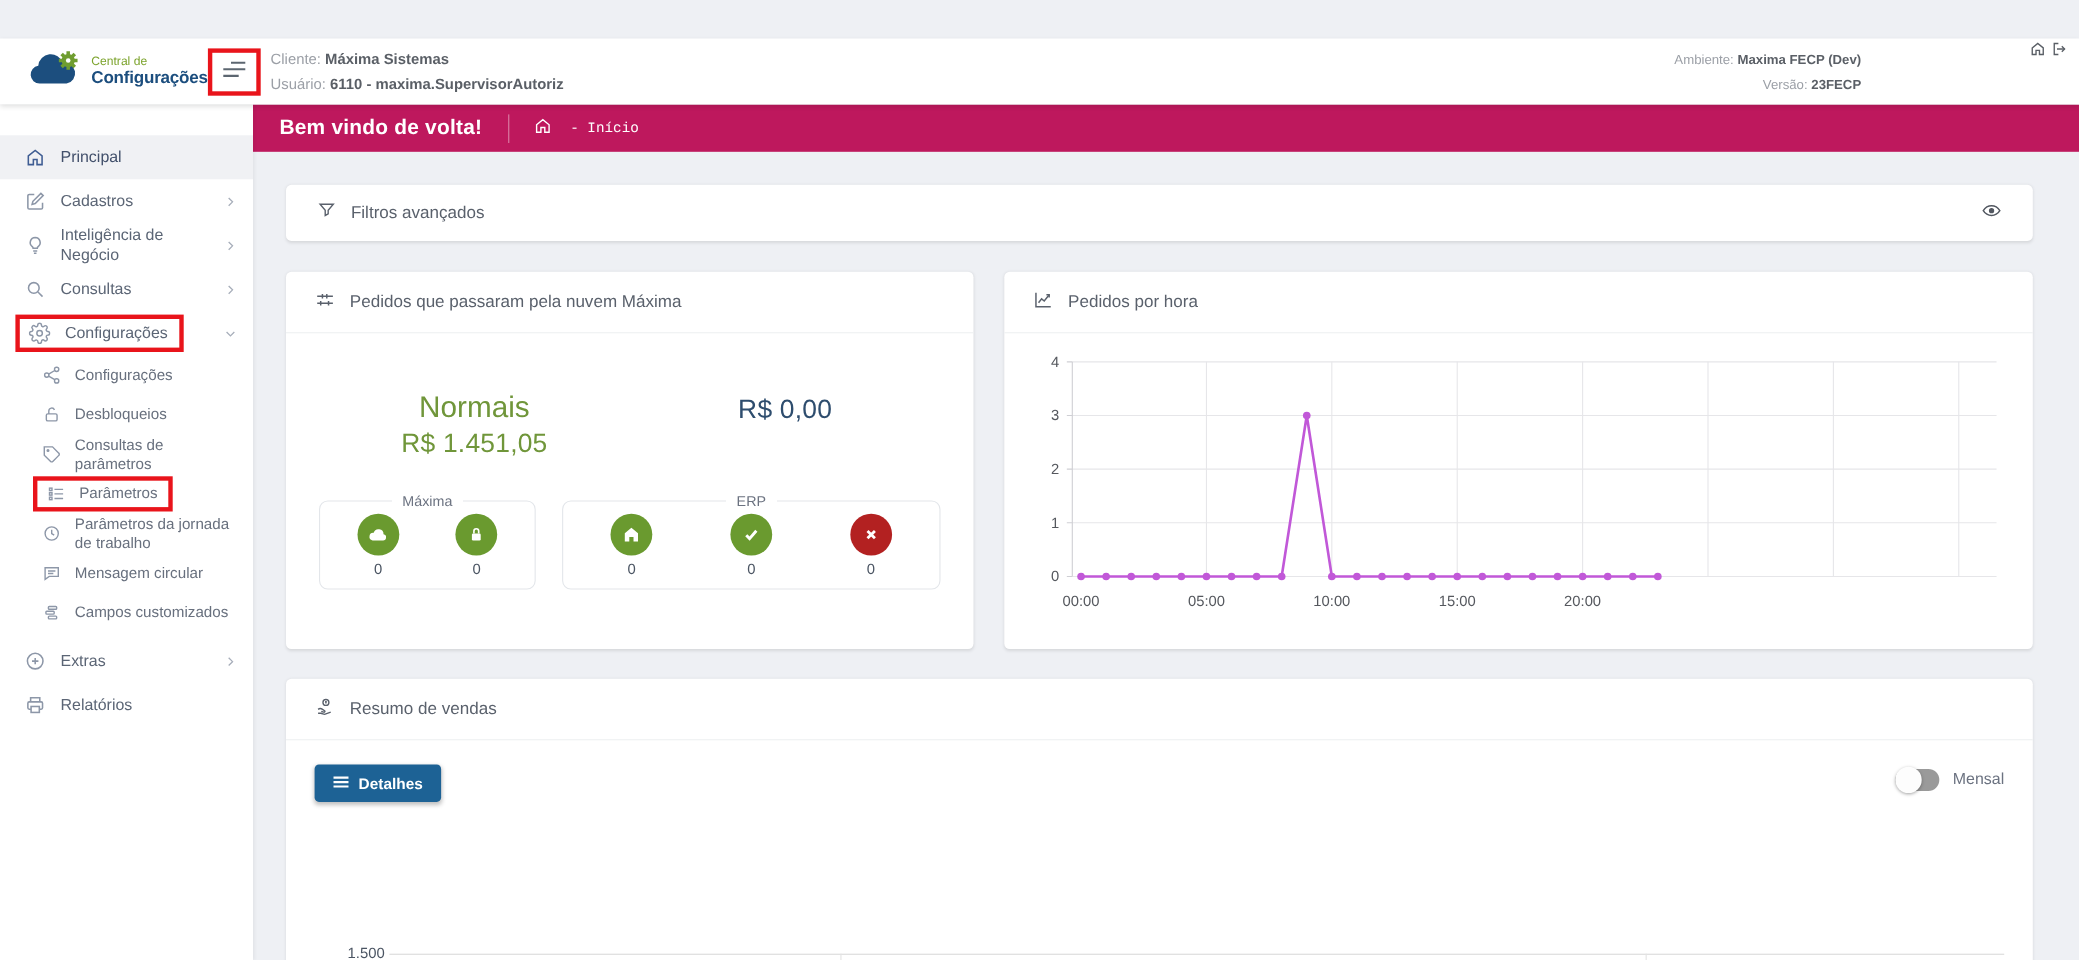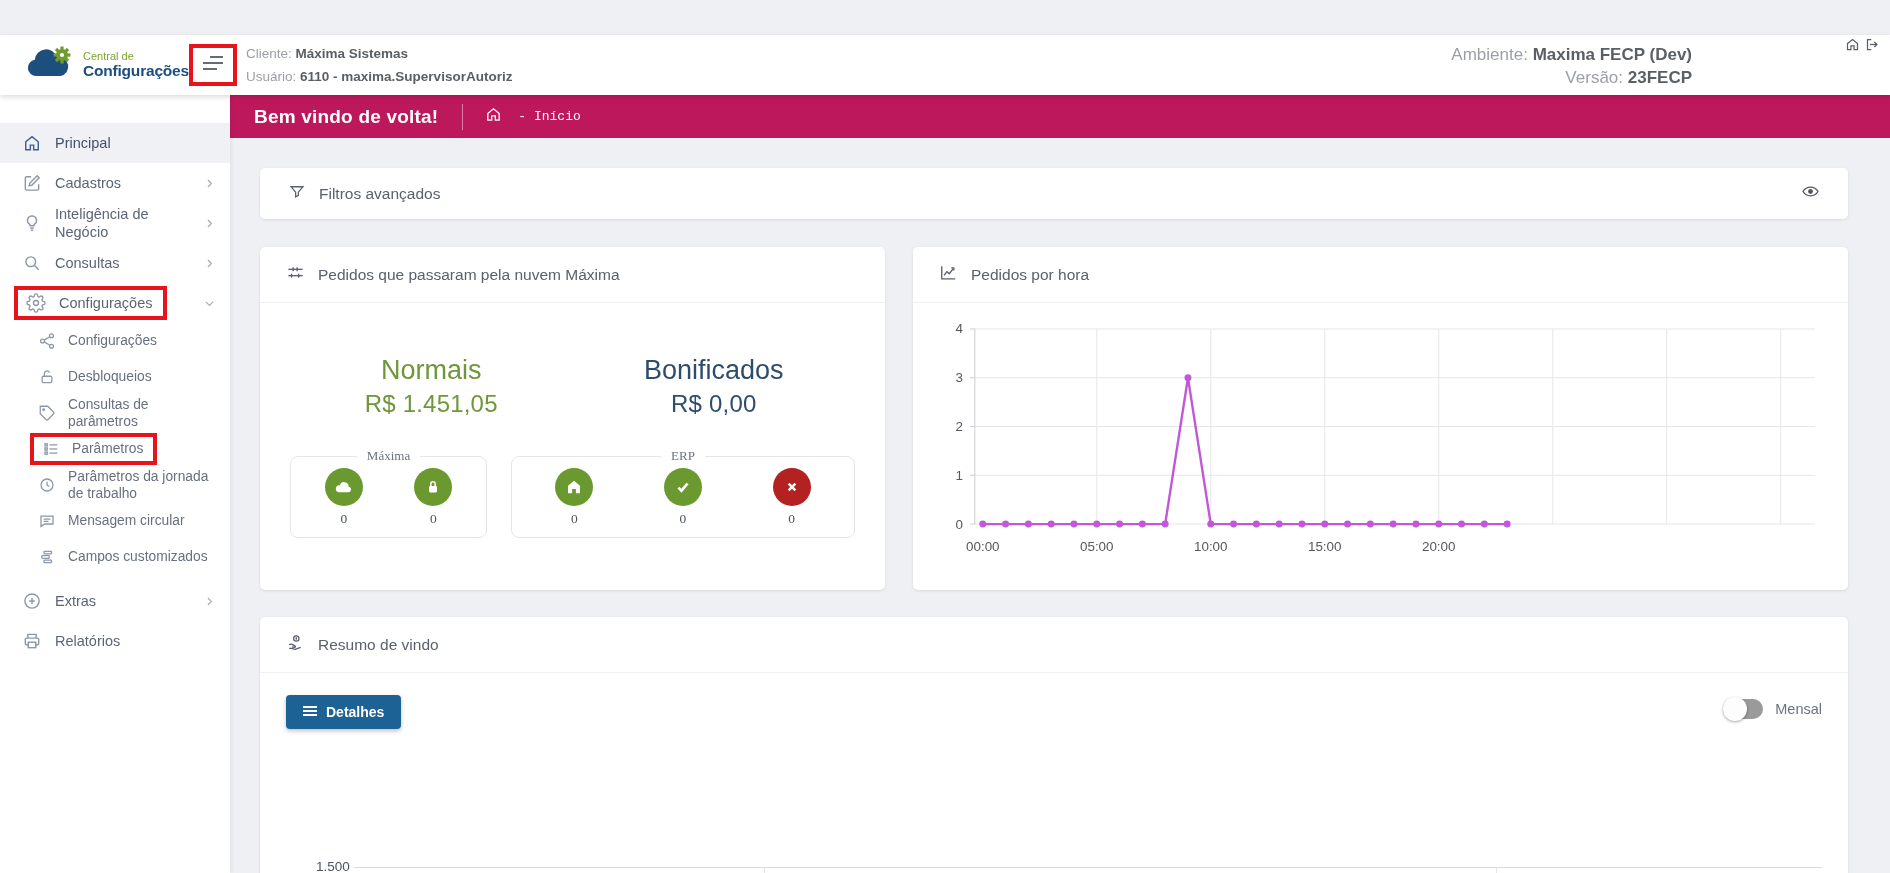--- a/index.html
+++ b/index.html
@@ -11,21 +11,21 @@
   .topbar { position:relative; height:60px; background:#fff; display:flex; align-items:center;
             box-shadow:0 2px 5px rgba(0,0,0,.14); z-index:20; flex:0 0 auto;margin-top:35px; }
   .brand-zone { width:230px; flex:0 0 auto; display:flex; align-items:center; padding:0 14px 0 24px; }
   .logo { display:flex; align-items:center; gap:7px; }
   .logo-text { line-height:1.05; }
   .logo-sub { display:block; font-size:11px; color:#7ca32c; }
   .logo-main { display:block; font-size:15.5px; font-weight:bold; color:#1c4e7e; letter-spacing:-.2px; }
   .hamburger-box { margin-left:auto; border:4px solid #e9141b; padding:5px 7px; background:#fff; cursor:pointer; }
   .client-info { margin-left:16px; font-size:13.5px; line-height:23px; color:#9b9fa6; }
   .client-info b { color:#5a5f66; font-weight:bold; }
-  .env-info { position:absolute; right:198px; top:8px; text-align:right; font-size:17px; line-height:23px; color:#9b9fa6; }
+  .env-info { position:absolute; right:198px; top:8px; text-align:right; font-size:12px; line-height:23px; color:#9b9fa6; }
   .env-info b { color:#5a5f66; font-weight:bold; }
   .corner-icons { position:absolute; right:10px; top:2px; display:flex; gap:5px; color:#5a5f66; }
   .corner-icons svg { cursor:pointer; }
 
   
   .shell { flex:1; display:flex; min-height:0; }
 
   
   .sidebar { width:230px; flex:0 0 auto; background:#fff; padding-top:28px; position:relative;
              box-shadow:2px 0 3px rgba(0,0,0,.05); z-index:10; }
@@ -63,21 +63,21 @@
   .cards-row { display:flex; gap:28px; margin-top:28px; height:343px; }
   .orders-card { flex:0 0 625px; display:flex; flex-direction:column; }
   .hourly-card { flex:1; display:flex; flex-direction:column; min-width:0; }
 
   .orders-body { flex:1; padding:26px 30px 0; }
   .totals { display:grid; grid-template-columns:1fr 1fr; text-align:center; margin-top:26px; }
   .tot-label { font-size:27px; }
   .tot-value { font-size:24px; margin-top:4px; letter-spacing:.2px; }
   .normais { color:#70963a; }
   .bonificados { color:#2e4d6e; }
-  .groups { display:flex; gap:24px; margin-top:30px;font-family:Liberation Serif, serif; }
+  .groups { display:flex; gap:24px; margin-top:30px; }
   fieldset.grp { border:1px solid #e3e6ea; border-radius:8px; padding:2px 8px 10px; }
   fieldset.grp legend { font-size:13px; color:#6b7280; padding:0 10px; margin:0 auto; text-align:center; }
   .grp-maxima { flex:0 0 197px; }
   .grp-erp { flex:1; }
   .ctr-row { display:flex; justify-content:space-around; align-items:flex-start; margin-top:2px; }
   .counter { display:flex; flex-direction:column; align-items:center; gap:5px; }
   .circle { width:38px; height:38px; border-radius:50%; display:flex; align-items:center; justify-content:center; }
   .c-green { background:#6a9a2f; }
   .c-red { background:#b32121; }
   .cnt { font-size:13.5px; color:#4b5563; }
@@ -409,21 +409,20 @@
               </span>
               <span>Pedidos que passaram pela nuvem Máxima</span>
             </div>
             <div class="orders-body">
               <div class="totals">
                 <div>
                   <div class="tot-label normais">Normais</div>
                   <div class="tot-value normais">R$ 1.451,05</div>
                 </div>
                 <div>
-                  <div class="tot-label bonificados">Bonificados</div>
                   <div class="tot-value bonificados">R$ 0,00</div>
                 </div>
               </div>
               <div class="groups">
                 <fieldset class="grp grp-maxima">
                   <legend>Máxima</legend>
                   <div class="ctr-row">
                     <div class="counter">
                       <span class="circle c-green">
                         <svg width="21" height="21" viewBox="0 0 24 24">
@@ -552,21 +551,21 @@
         <section class="card sales-card">
           <div class="card-head">
             <span class="hi">
               <svg width="19" height="19" viewBox="0 0 24 24" fill="none" stroke="currentColor" stroke-width="1.6">
                   <circle cx="13" cy="7" r="3.4"></circle>
                   <path d="M13 5.6v2.8M12 6.3h2"></path>
                   <path d="M4 15c1.8-1.3 3.5-1.1 5.1 0l2.4 1.6c.9.6.2 1.9-.9 1.6l-3-.7"></path>
                   <path d="M4 19.5h3l4.5 1.2 7-2.6"></path>
                 </svg>
             </span>
-            <span>Resumo de vindo</span>
+            <span>Resumo de vendas</span>
           </div>
           <div class="sales-body">
             <button class="btn-details">
               <span>
                 <svg width="14" height="12" viewBox="0 0 14 12" stroke="#fff" stroke-width="2">
                     <line x1="0" y1="2" x2="14" y2="2"></line>
                     <line x1="0" y1="6" x2="14" y2="6"></line>
                     <line x1="0" y1="10" x2="14" y2="10"></line>
                   </svg>
               </span>

